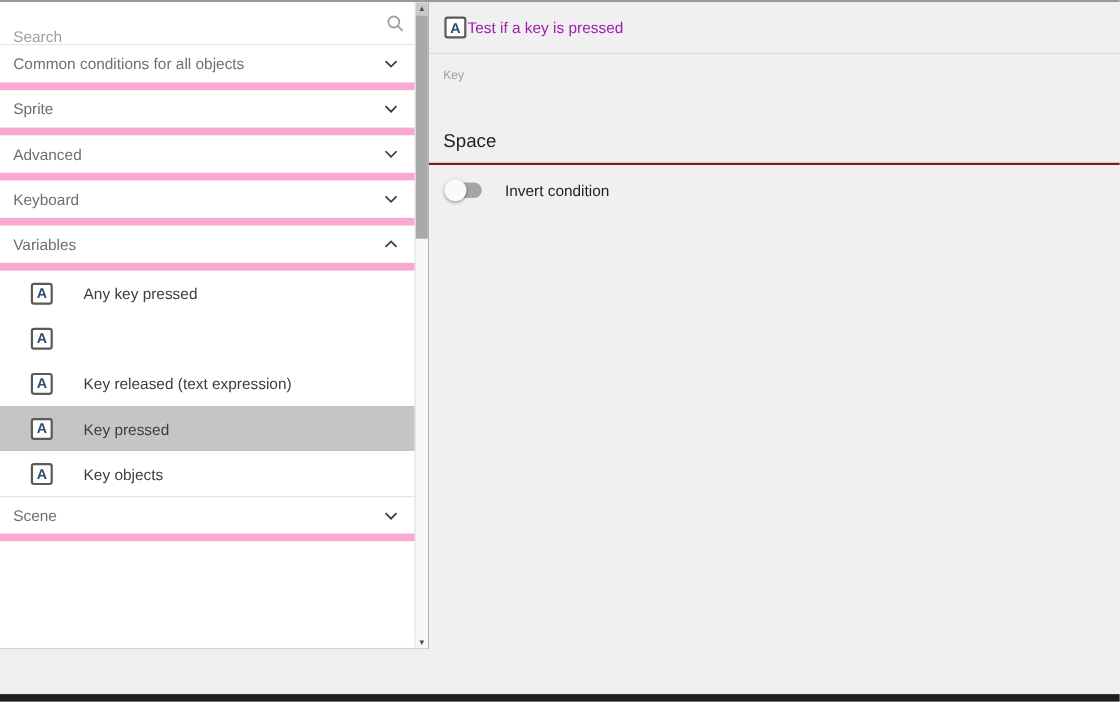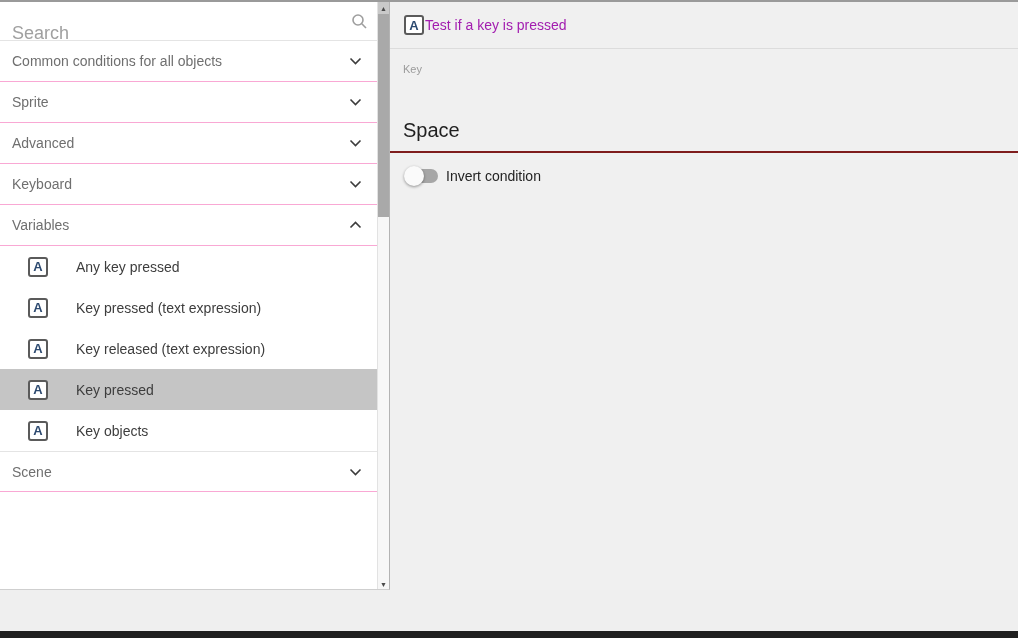--- a/index.html
+++ b/index.html
@@ -34,34 +34,34 @@
     display:flex;
     align-items:center;
     padding:0 10px 0 12px;
   }
   .search-row input {
     flex:1;
     border:none;
     outline:none;
     background:transparent;
     font-family:"Liberation Sans", sans-serif;
-    font-size:18px;
+    font-size:14px;
     color:#333;
     margin-top:24px;
   }
   .search-row input::placeholder { color:#a0a0a0; }
   .search-icon { flex:0 0 auto; margin-left:6px; display:flex; }
   .srow {
     height:41px;
     display:flex;
     align-items:center;
     cursor:pointer;
   }
   .srow.category {
-    border-bottom:1px solid #f9a8d4;
+    border-bottom:7px solid #f9a8d4;
     padding:0 16px 0 12px;
     justify-content:space-between;
   }
   .srow.category.bt { border-top:1px solid #e4e4e4; }
   .srow.category .cat-label {
     font-size:14px;
     color:#6f6f6f;
   }
   .srow.item { padding-left:28px; }
   .srow.item.selected { background:#c5c5c5; }
@@ -138,21 +138,21 @@
     padding:14px 0 9px 13px;
     border-bottom:2px solid #7f1d1d;
   }
   .field .flabel {
     display:block;
     font-size:11px;
     color:#9b9b9b;
     margin-bottom:5px;
   }
   .field .fvalue {
-    font-size:20px;
+    font-size:17px;
     color:#1f1f1f;
     margin-top:44px;
   }
   .toggle-row {
     margin:13px 0 0 14px;
     display:flex;
     align-items:center;
   }
   .switch {
     position:relative;
@@ -170,21 +170,21 @@
   }
   .switch .knob {
     position:absolute;
     left:0; top:0;
     width:20px; height:20px;
     border-radius:50%;
     background:#fafafa;
     box-shadow:0 1px 3px rgba(0,0,0,0.4);
   }
   .toggle-label {
-    margin-left:8px;
+    margin-left:21px;
     font-size:14px;
     color:#232323;
   }
   
   .footer {
     height:41px;
     width:100%;
     background:#efefef;
   }
   .bottom-bar {
@@ -251,21 +251,20 @@
                 <polyline points="1.5,1.5 6.5,6.5 11.5,1.5" fill="none" stroke="#3c3c3c" stroke-width="1.6"></polyline>
               </svg>
             </span>
           </div>
           <div class="srow item">
             <span class="key-icon">A</span>
             <span class="item-label">Any key pressed</span>
           </div>
           <div class="srow item">
             <span class="key-icon">A</span>
-            <span class="item-label">Key pressed (text expression)</span>
           </div>
           <div class="srow item">
             <span class="key-icon">A</span>
             <span class="item-label">Key released (text expression)</span>
           </div>
           <div class="srow item selected">
             <span class="key-icon">A</span>
             <span class="item-label">Key pressed</span>
           </div>
           <div class="srow item">

